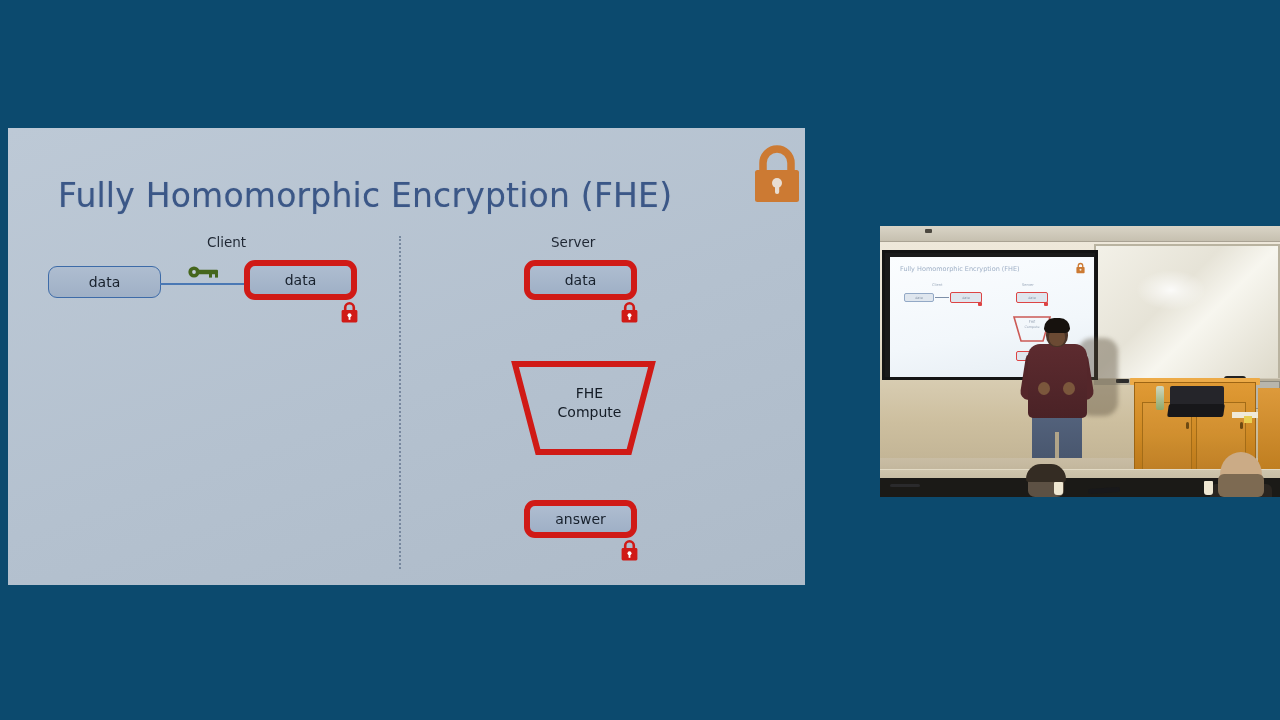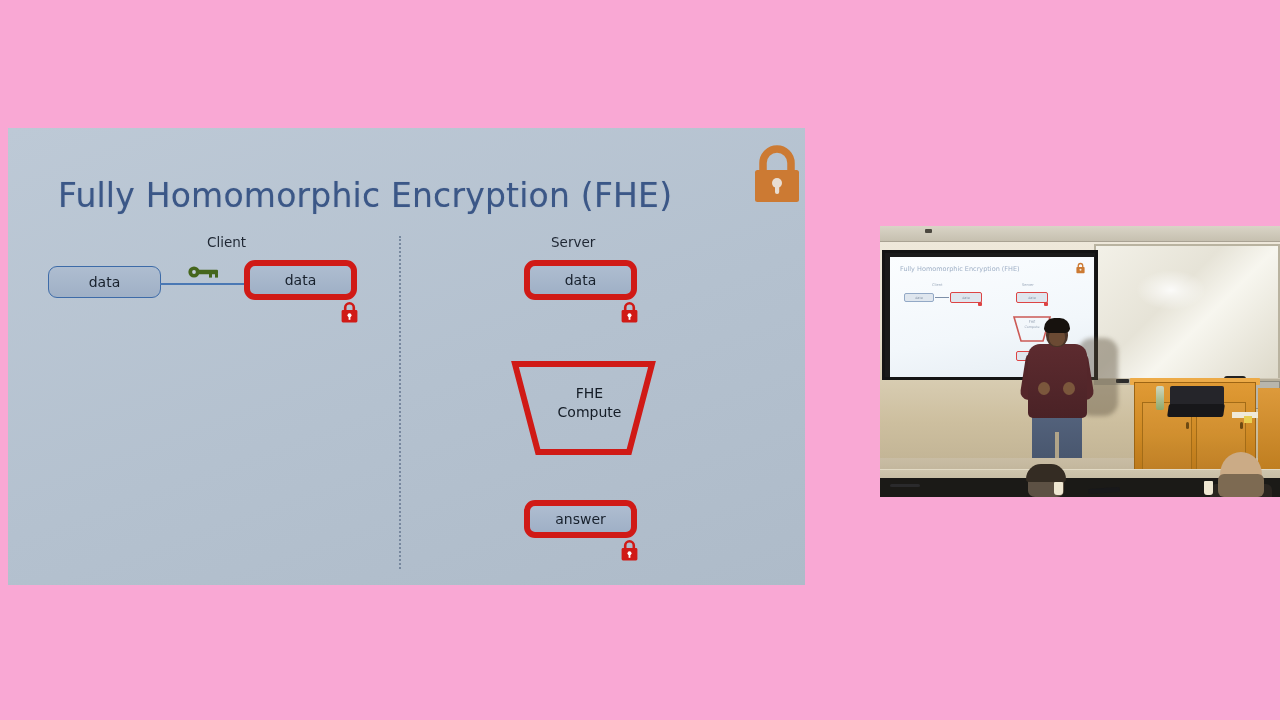--- a/index.html
+++ b/index.html
@@ -2,21 +2,21 @@
 <html><head>
 <meta charset="utf-8">
 <style>
   * { box-sizing: border-box; margin: 0; padding: 0; }
   html, body {
     width: 1280px; height: 720px;
     background: #000;
     overflow: hidden;
     font-family: "Liberation Sans", sans-serif;
   }
-  #stage { position: relative; width: 1280px; height: 720px; background: #f9a8d4; }
+  #stage { position: relative; width: 1280px; height: 720px; background: #0c4a6e; }
 
   
   #slide {
     position: absolute; left: 8px; top: 128px;
     width: 797px; height: 457px;
     background: linear-gradient(160deg,#bdc9d6 0%, #b4c1cf 55%, #aebbc9 100%);
     overflow: hidden;
   }
   #slide-title {
     position: absolute; left: 50px; top: 176px - 128px;

